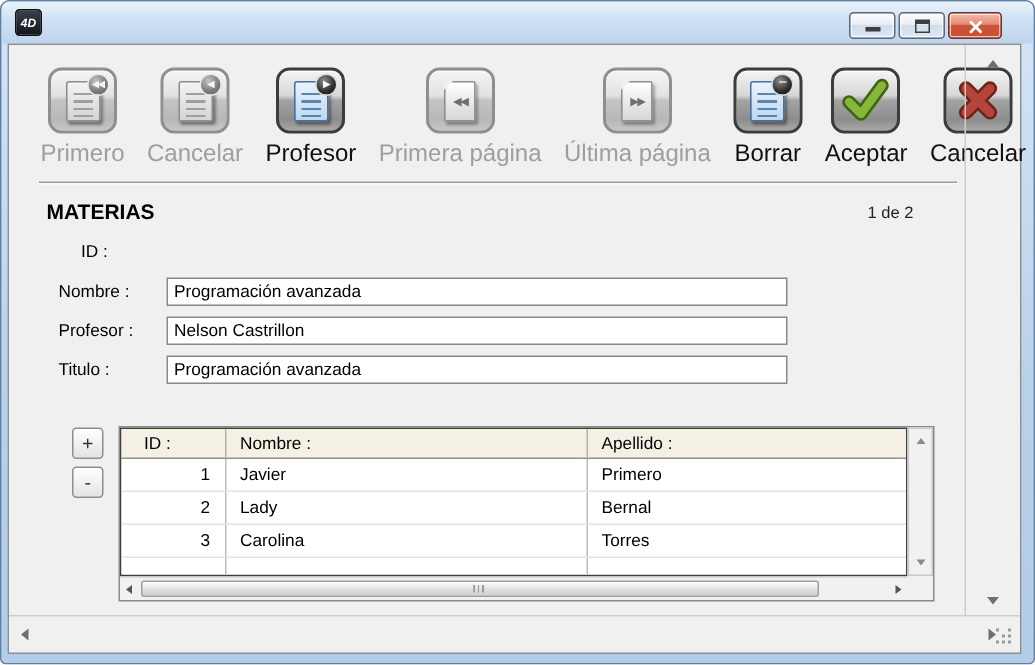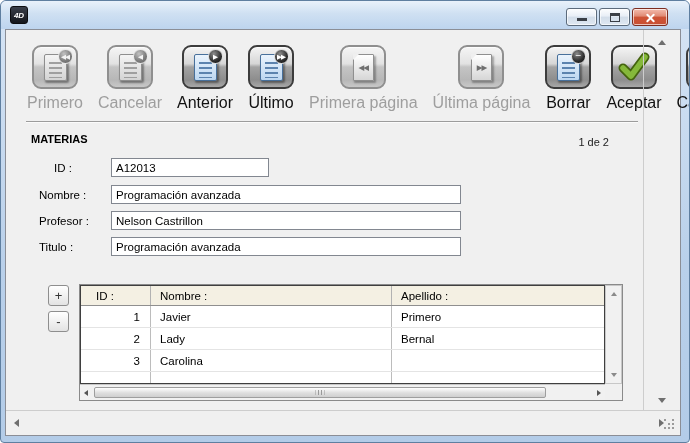--- a/index.html
+++ b/index.html
@@ -77,30 +77,30 @@
     background:linear-gradient(#ffffff,#d6d6d6); box-shadow:1.5px 2px 2px rgba(0,0,0,.3);
     display:flex; align-items:center; justify-content:center; }
   .page::before { content:""; position:absolute; left:-1px; top:-1px;
     border-top:6px solid #efefef; border-right:6px solid transparent;
     border-bottom:none; border-left:none; }
   .pg-glyph { font-size:7.5px; color:#6f6f6f; letter-spacing:-1px; }
 
   
   .separator { position:absolute; left:20px; top:91px; width:612px; height:0;
     border-top:1px solid #9c9c9c; border-bottom:1px solid #fbfbfb; }
-  .section-title { position:absolute; left:25px; top:103px; font-size:11px; font-weight:bold; color:#000; }
+  .section-title { position:absolute; left:25px; top:103px; font-size:14px; font-weight:bold; color:#000; }
   .record-counter { position:absolute; right:34px; top:106px; font-size:11px; color:#222; }
 
   
   .field-row { position:absolute; left:33px; height:19px; display:flex; align-items:center; }
   .field-label { width:66px; font-size:11.5px; color:#000; }
   .field-label.indent { padding-left:15px; }
   .field-input { margin-left:6px; height:19px; border:1px solid #828790; background:#fff;
     font-family:"Liberation Sans","DejaVu Sans",sans-serif; font-size:11.5px; color:#000; padding:0 4px; }
-  .w-short { width:158px; } .w-long { width:350px; }
+  .w-short { width:158px; } .w-long { width:414px; }
 
   
   .mini-btn { position:absolute; left:42px; width:21px; height:21px; border:1px solid #8e8e8e; border-radius:3px;
     background:linear-gradient(#ffffff,#e3e3e3); font-size:13px; color:#333;
     display:flex; align-items:center; justify-content:center; line-height:1; }
   .table-box { position:absolute; left:73px; top:254px; width:544px; height:117px;
     border:1px solid #8a8a8a; background:#f0f0f0; }
   .listbox { position:absolute; left:0; top:0; right:17px; bottom:16px;
     border:1px solid #3f3f3f; background:#fff; display:flex; flex-direction:column; }
   .thead { height:20px; background:#f4f0e3; border-bottom:1px solid #8f8f8f; display:flex; align-items:center; flex:none; }
@@ -175,31 +175,23 @@
             </div>
           <div class="tb-label">Cancelar</div>
         </div>
 
         <div class="tb-item">
           <div class="tb-btn">
               <span class="doc">
                 <span class="badge">▶</span>
               </span>
             </div>
-          <div class="tb-label">Anterior</div>
-        </div>
-
-        <div class="tb-item">
-          <div class="tb-btn">
-              <span class="doc">
-                <span class="badge">▶▶</span>
-              </span>
-            </div>
-          <div class="tb-label">Último</div>
-        </div>
+          <div class="tb-label">Profesor</div>
+        </div>
+
 
         <div class="tb-item disabled">
           <div class="tb-btn">
               <span class="page">
                 <span class="pg-glyph">◀◀</span>
               </span>
             </div>
           <div class="tb-label">Primera página</div>
         </div>
 
@@ -243,21 +235,20 @@
 
       </div>
 
       <div class="separator"></div>
 
       <div class="section-title">MATERIAS</div>
       <div class="record-counter">1 de 2</div>
 
       <div class="field-row" style="top:128px">
         <label class="field-label indent">ID :</label>
-        <input class="field-input w-short" value="A12013" style="">
       </div>
       <div class="field-row" style="top:155px">
         <label class="field-label">Nombre :</label>
         <input class="field-input w-long" value="Programación avanzada" style="">
       </div>
       <div class="field-row" style="top:181px">
         <label class="field-label">Profesor :</label>
         <input class="field-input w-long" value="Nelson Castrillon" style="">
       </div>
       <div class="field-row" style="top:207px">
@@ -284,20 +275,21 @@
               <div class="td c-ape">Primero</div>
             </div>
             <div class="tr">
               <div class="td c-id">2</div>
               <div class="td c-nom">Lady</div>
               <div class="td c-ape">Bernal</div>
             </div>
             <div class="tr">
               <div class="td c-id">3</div>
               <div class="td c-nom">Carolina</div>
+              <div class="td c-ape">Torres</div>
             </div>
           </div>
         </div>
         <div class="t-vscroll">
           <span class="tri tri-up-s"></span>
           <span class="tri tri-down-s"></span>
         </div>
         <div class="t-hscroll">
           <span class="tri tri-left-s"></span>
           <div class="t-thumb">

